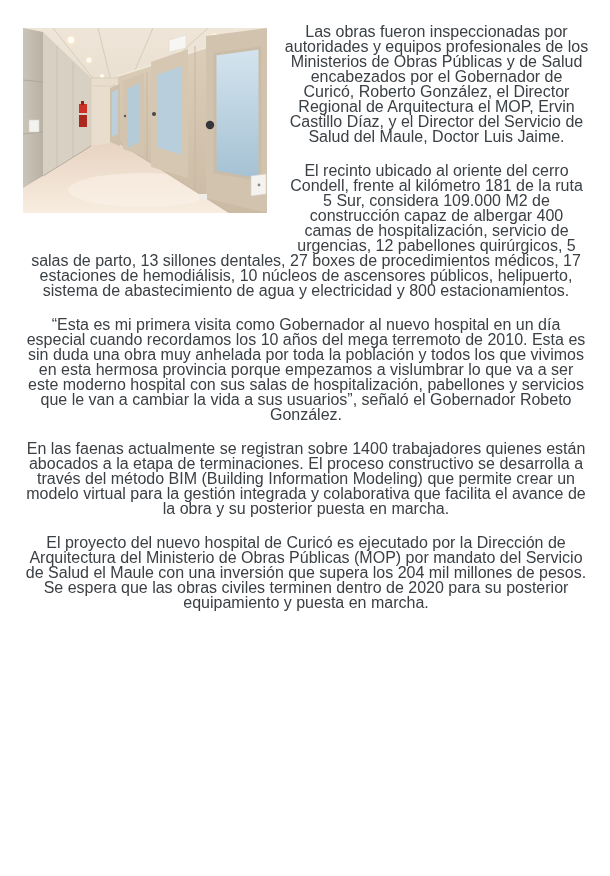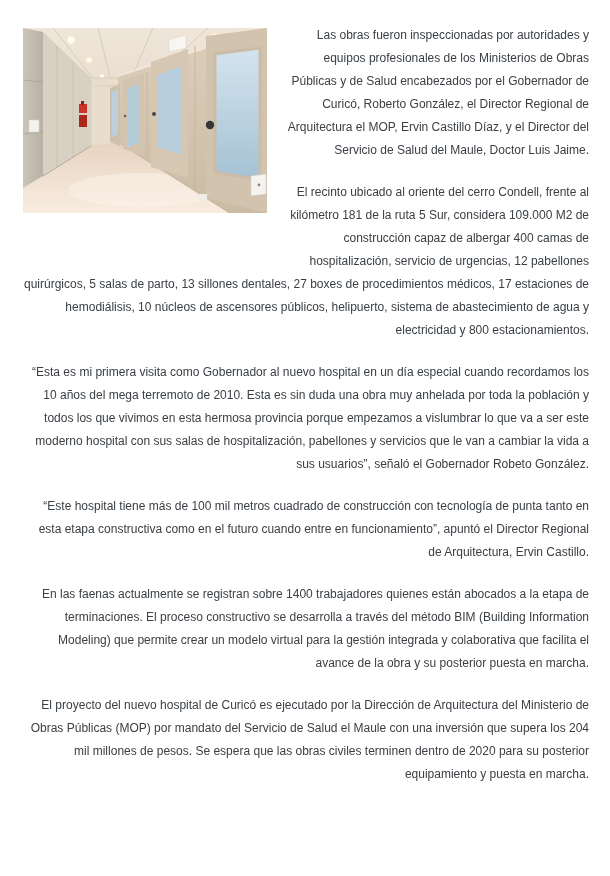--- a/index.html
+++ b/index.html
@@ -13,23 +13,23 @@
     font-family: "Liberation Sans", "DejaVu Sans", sans-serif;
   }
   .article {
     box-sizing: border-box;
     width: 610px;
     padding: 24px 21px 8px 23px;
     color: #3b4045;
   }
   .article p {
     margin: 0 0 19px 0;
-    font-size: 12px;
-    line-height: 23px;
-    text-align: right;
+    font-size: 16px;
+    line-height: 15px;
+    text-align: center;
   }
   figure.photo {
     float: left;
     width: 244px;
     height: 185px;
     margin: 4px 17px 40px 0;
     padding: 0;
     overflow: hidden;
   }
   figure.photo svg {
@@ -148,17 +148,16 @@
         <polygon points="228,148 243,146 243,166 228,168" fill="#f5f3ef" stroke="#d8d2c8" stroke-width="0.6"></polygon>
         <circle cx="236" cy="157" r="1.4" fill="#8a8a8a"></circle>
         <rect x="176" y="166" width="8" height="6" fill="#efece6"></rect>
       </g>
     </svg>
   </figure>
 
   <p>Las obras fueron inspeccionadas por autoridades y equipos profesionales de los Ministerios de Obras Públicas y de Salud encabezados por el Gobernador de Curicó, Roberto González, el Director Regional de Arquitectura el MOP, Ervin Castillo Díaz, y el Director del Servicio de Salud del Maule, Doctor Luis Jaime.</p>
   <p>El recinto ubicado al oriente del cerro Condell, frente al kilómetro 181 de la ruta 5 Sur, considera 109.000 M2 de construcción capaz de albergar  400 camas de hospitalización, servicio de urgencias, 12 pabellones quirúrgicos, 5 salas de parto, 13 sillones dentales, 27 boxes de procedimientos médicos, 17 estaciones de hemodiálisis, 10 núcleos de ascensores públicos, helipuerto, sistema de abastecimiento de agua y electricidad y 800 estacionamientos.</p>
   <p>“Esta es mi primera visita como Gobernador al nuevo hospital en un día especial cuando recordamos los 10 años del mega terremoto de 2010. Esta es sin duda una obra muy anhelada por toda la población y todos los que vivimos en esta hermosa provincia porque empezamos a vislumbrar lo que va a ser este moderno hospital con sus salas de hospitalización, pabellones y servicios que le van a cambiar la vida a sus usuarios”, señaló el Gobernador Robeto González.</p>
-  <p>“Este hospital tiene más de 100 mil metros cuadrado de construcción con tecnología de punta tanto en esta etapa constructiva como en el futuro cuando entre en funcionamiento”, apuntó el Director Regional de Arquitectura, Ervin Castillo.</p>
   <p>En las faenas actualmente se registran sobre 1400 trabajadores quienes están abocados a la etapa de terminaciones. El proceso constructivo se desarrolla a través del método BIM (Building Information Modeling) que permite crear un modelo virtual para la gestión integrada y colaborativa que facilita el avance de la obra y su posterior puesta en marcha.</p>
   <p>El proyecto del nuevo hospital de Curicó es ejecutado por la Dirección de Arquitectura del Ministerio de Obras Públicas (MOP) por mandato del Servicio de Salud el Maule con una inversión que supera los 204 mil millones de pesos. Se espera que las obras civiles terminen dentro de 2020 para su posterior equipamiento y puesta en marcha.</p>
 
 </main>
 
 </body></html>

